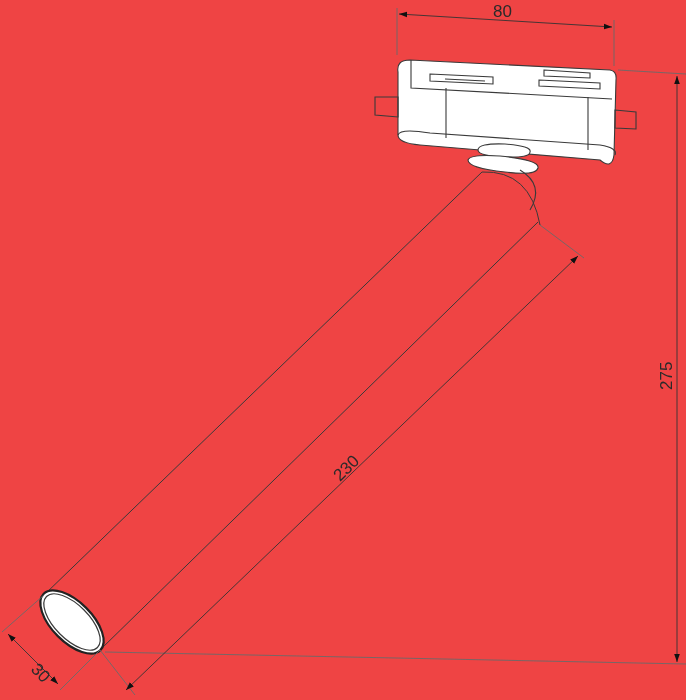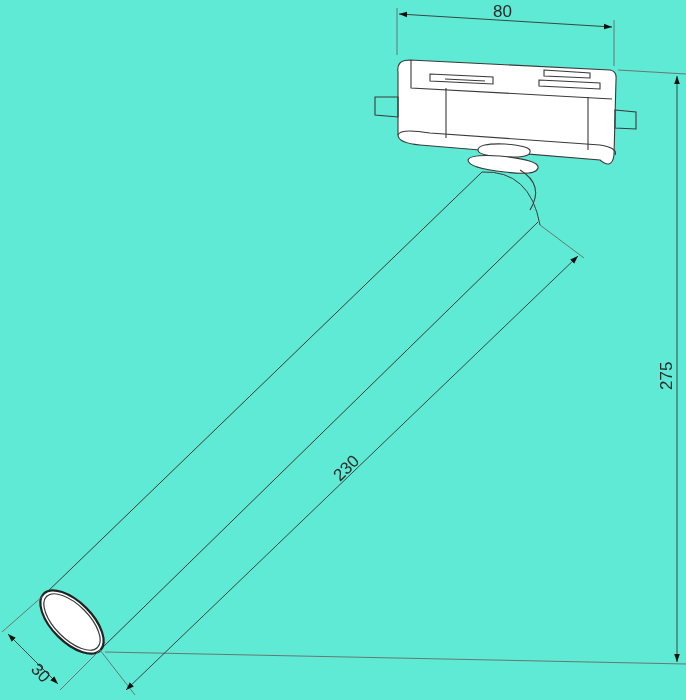--- a/index.html
+++ b/index.html
@@ -1,16 +1,16 @@
 <!DOCTYPE html>
 <html><head>
 <meta charset="utf-8">
 <style>
   html, body { margin:0; padding:0; background:#ffffff; }
-  #canvas { position:relative; width:686px; height:700px; overflow:hidden; background:#5eead4; }
+  #canvas { position:relative; width:686px; height:700px; overflow:hidden; background:#ef4444; }
   svg { position:absolute; left:0; top:0; }
   .dim-text { font-family:"Liberation Sans", sans-serif; font-size:17px; fill:#2a2a2a; }
 </style>
 </head>
 <body>
 
 <div id="canvas">
 <svg width="686" height="700" viewBox="0 0 686 700">
   <defs>
     <marker id="arr" viewBox="0 0 10 10" refX="10" refY="5" markerWidth="9" markerHeight="9" orient="auto-start-reverse">

